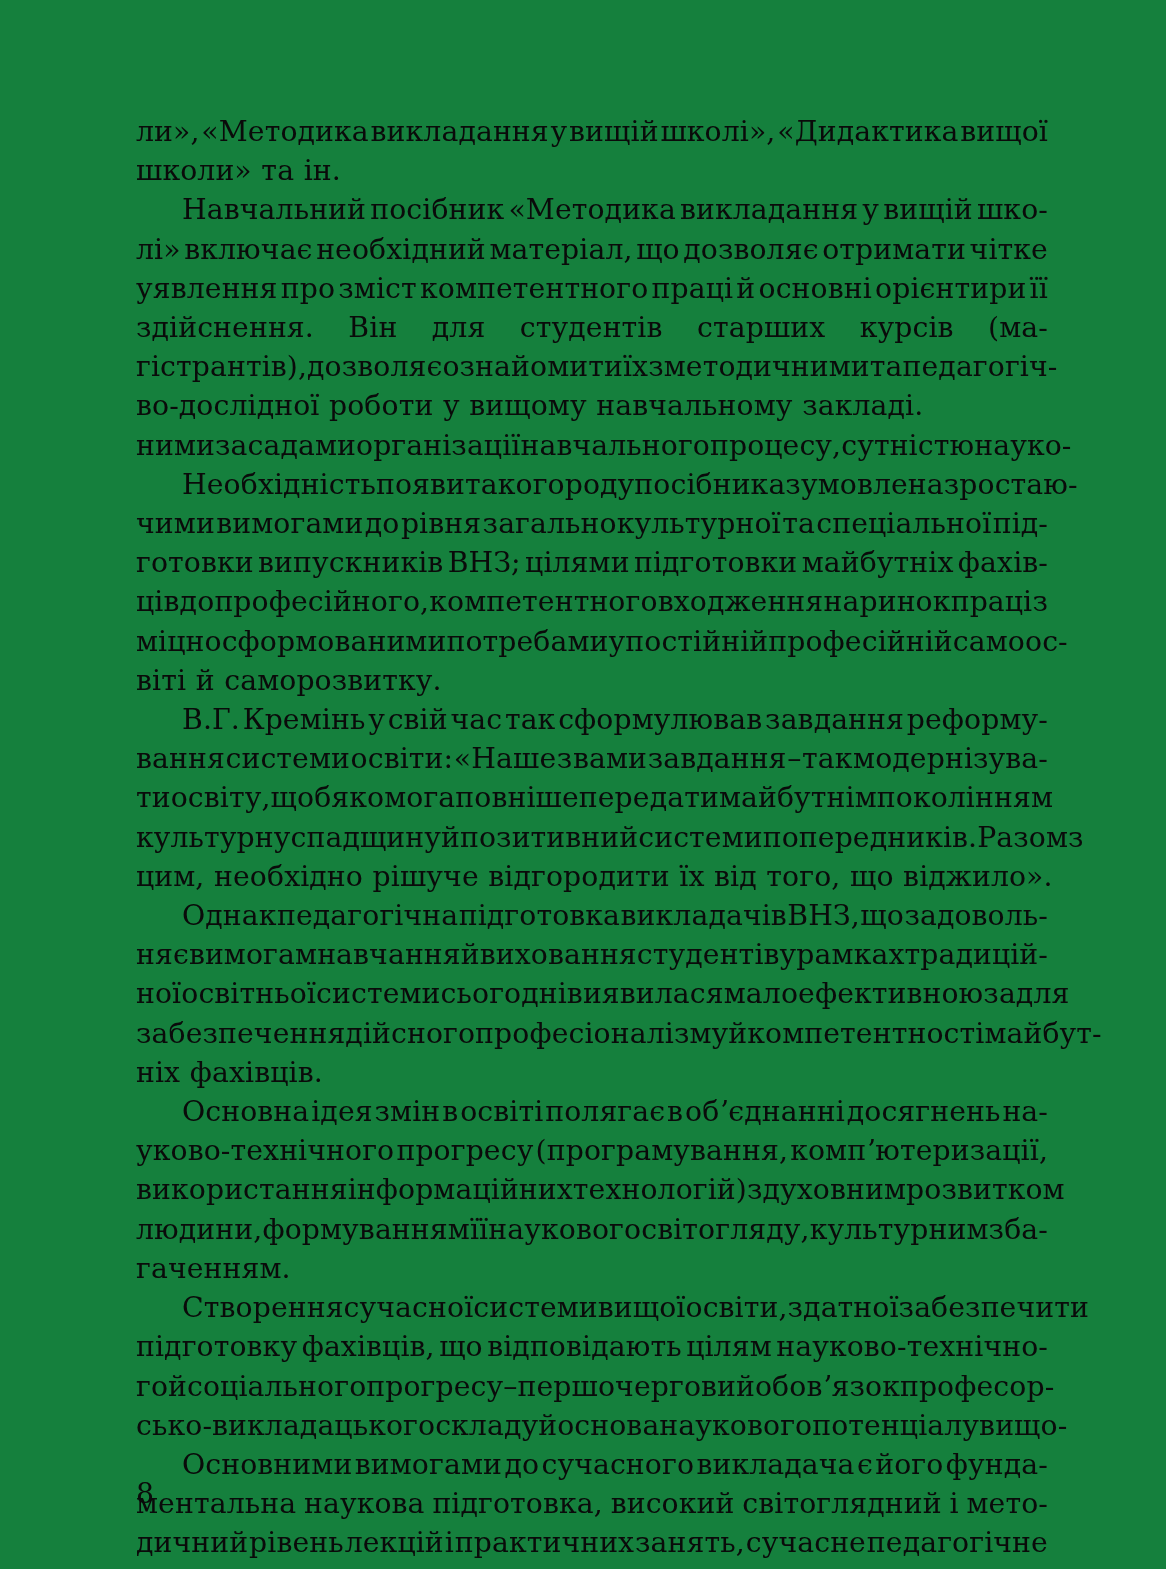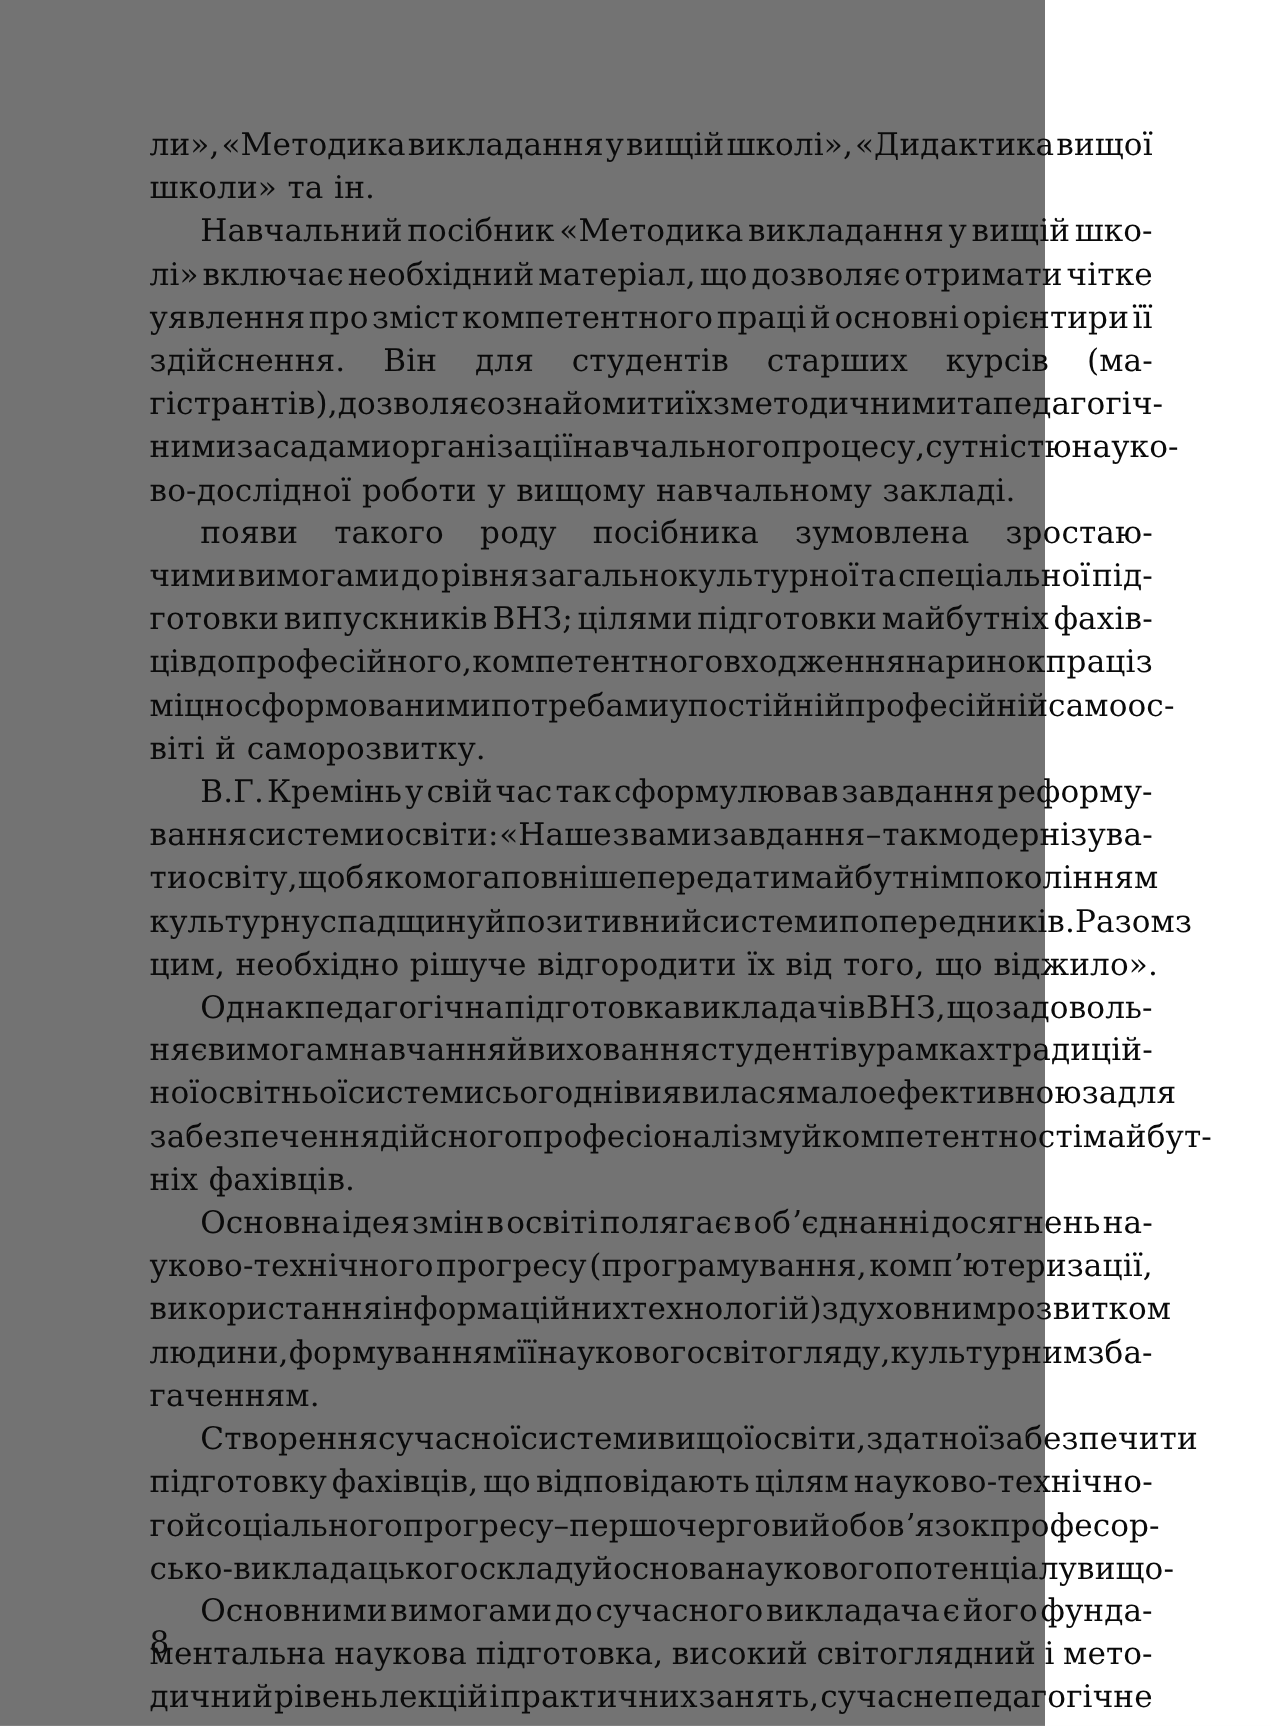--- a/index.html
+++ b/index.html
@@ -13,23 +13,23 @@
     position: relative;
     font-family: "DejaVu Serif", "Liberation Serif", serif;
     color: #0a0a0a;
     overflow: hidden;
   }
 
   #page {
     position: absolute;
     left: 0;
     top: 0;
-    width: 950px;
+    width: 1166px;
     height: 1569px;
-    background: #737373;
+    background: #15803d;
   }
 
   #text-column {
     position: absolute;
     left: 136px;
     top: 112px;
     width: 912px;
   }
 
   .para {
@@ -141,34 +141,35 @@
       <span class="line j">
           <span>гістрантів),</span>
           <span>дозволяє</span>
           <span>ознайомити</span>
           <span>їх</span>
           <span>з</span>
           <span>методичними</span>
           <span>та</span>
           <span>педагогіч-</span>
         </span>
+      <span class="line">во-дослідної роботи у вищому навчальному закладі.</span>
       <span class="line j">
           <span>ними</span>
           <span>засадами</span>
           <span>організації</span>
           <span>навчального</span>
           <span>процесу,</span>
           <span>сутністю</span>
           <span>науко-</span>
         </span>
-      <span class="line">во-дослідної роботи у вищому навчальному закладі.</span>
-    </div>
-
-    <div class="para">
-      <span class="line j indent">
+    </div>
+
+    <div class="para">
+      <span class="line j indent">
+          <span>Необхідність</span>
           <span>появи</span>
           <span>такого</span>
           <span>роду</span>
           <span>посібника</span>
           <span>зумовлена</span>
           <span>зростаю-</span>
         </span>
       <span class="line j">
           <span>чими</span>
           <span>вимогами</span>

